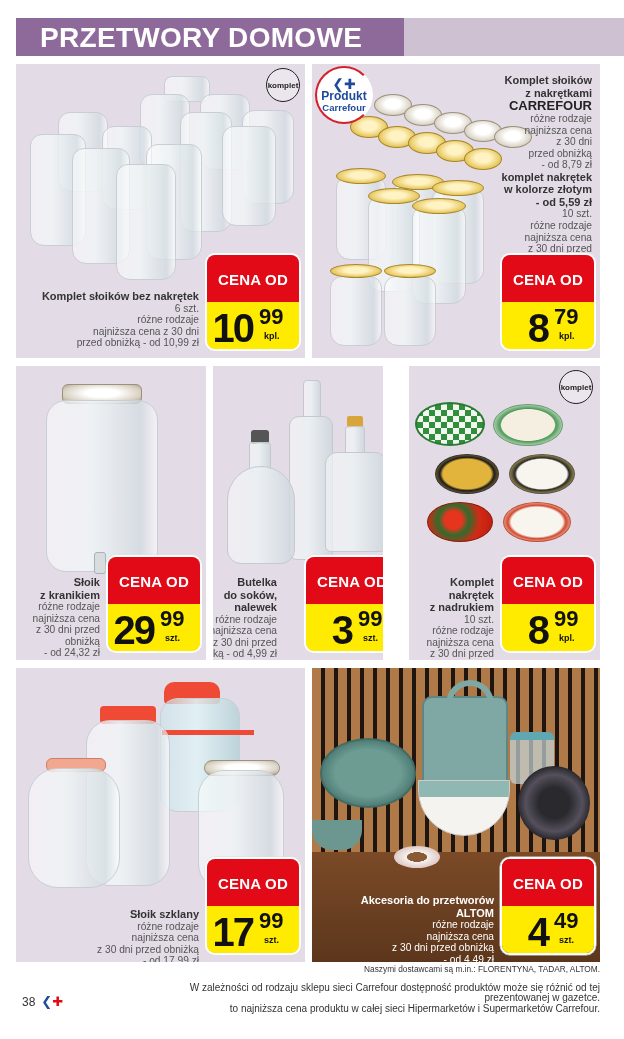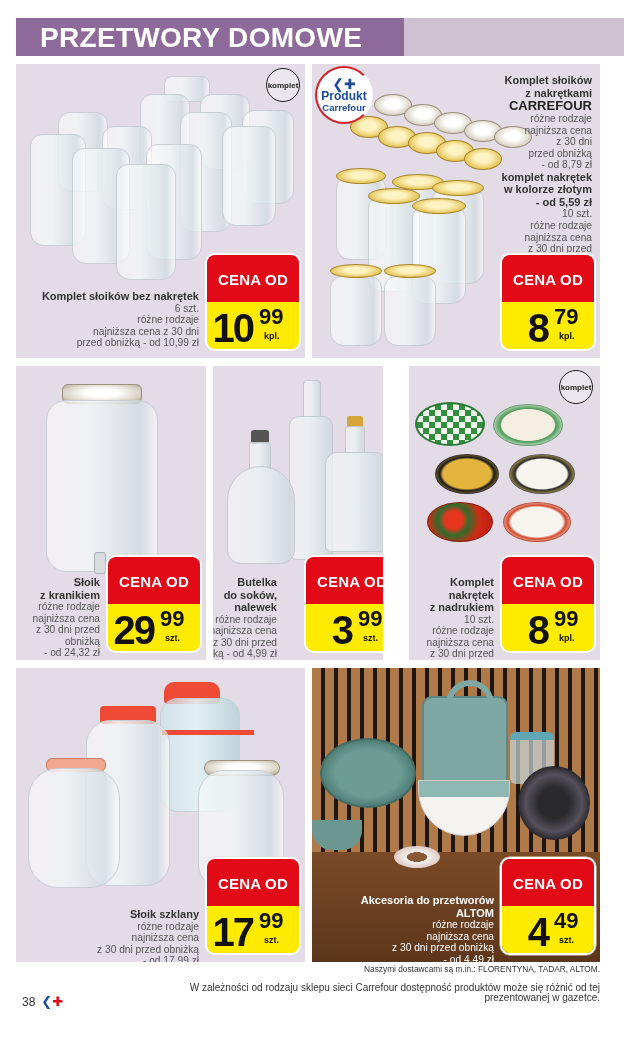--- a/index.html
+++ b/index.html
@@ -298,17 +298,18 @@
       <span class="int">4</span>
       <span class="dec">49</span>
       <span class="unit">szt.</span>
     </div>
   </div>
 </div>
 
 <div class="footer-supp">Naszymi dostawcami są m.in.: FLORENTYNA, TADAR, ALTOM.</div>
 <div class="footer-legal">
   <div>W zależności od rodzaju sklepu sieci Carrefour dostępność produktów może się różnić od tej prezentowanej w gazetce.</div>
+  <div>to najniższa cena produktu w całej sieci Hipermarketów i Supermarketów Carrefour.</div>
 </div>
 <div class="page-num">
   <span>38</span>
   <span class="clogo">❮<span class="r">✚</span></span>
 </div>
 
 </body></html>

